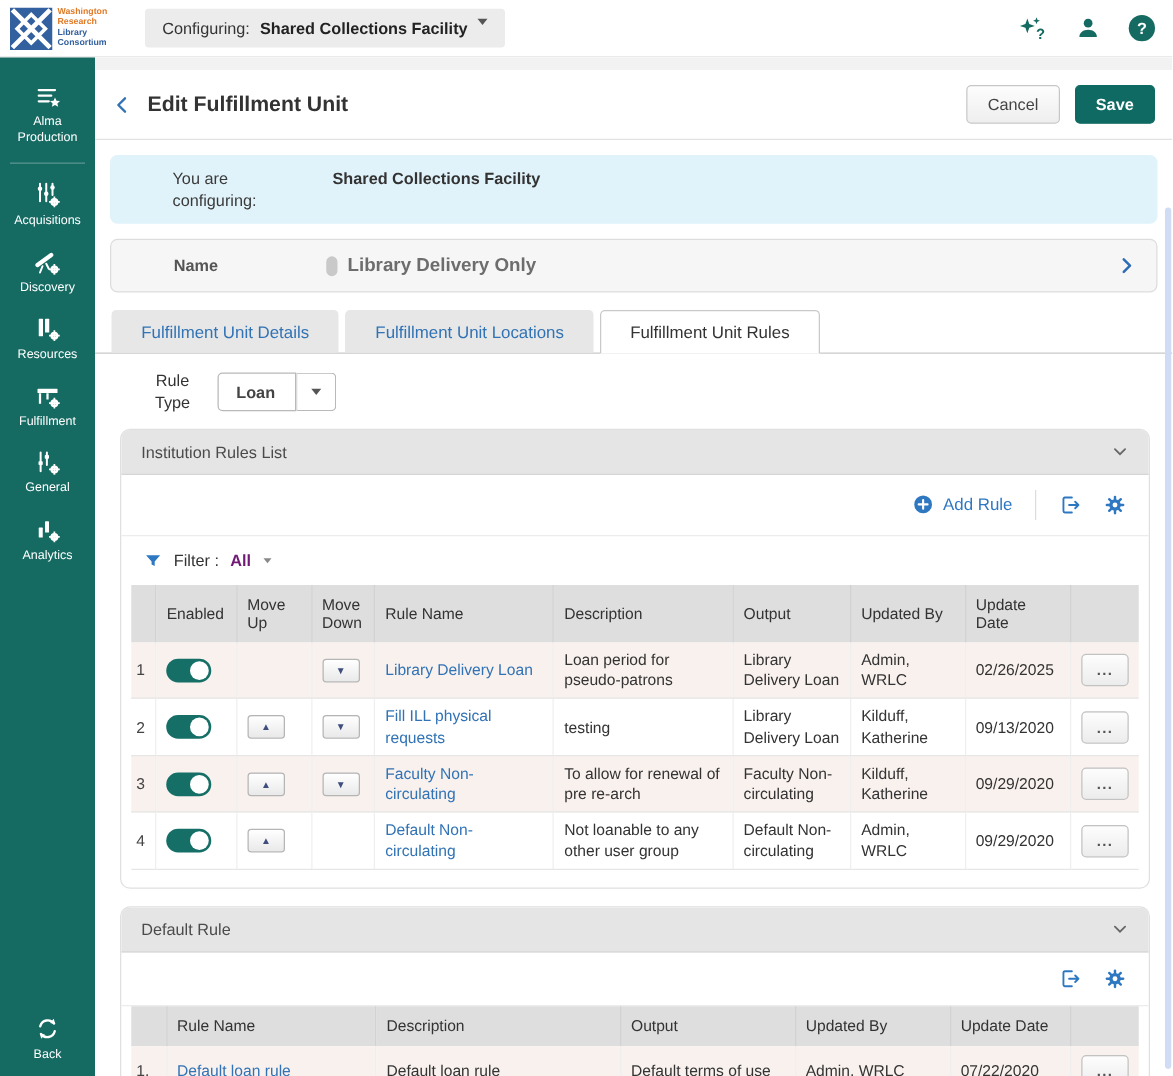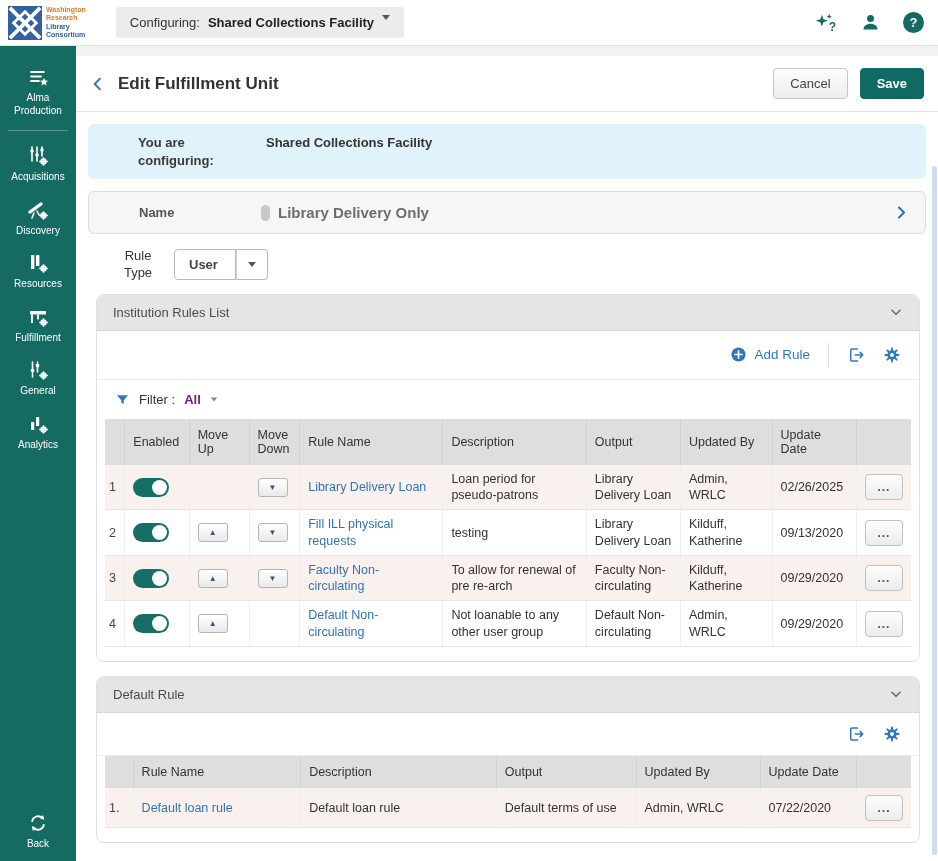--- a/index.html
+++ b/index.html
@@ -40,21 +40,21 @@
   .page-title { font-size:17px; font-weight:bold; color:#333; }
   .ph-spacer { flex:1; }
   .btn { font-size:13px; border-radius:4px; padding:7px 16px; cursor:pointer;
     font-family:"Liberation Sans", sans-serif; }
   .btn-cancel { background:linear-gradient(#fdfdfd,#eee); border:1px solid #c6c6c6; color:#444; }
   .btn-save { background:#0e6a62; border:1px solid #0e6a62; color:#fff; font-weight:bold; }
 
   
   .banner { margin:12px; background:#e1f3fa; border-radius:6px; padding:10px 16px 10px 50px;
     display:flex; align-items:flex-start; }
-  .banner-label { width:110px; color:#3a3a3a; line-height:1.35;font-weight:bold; }
+  .banner-label { width:110px; color:#3a3a3a; line-height:1.35; }
   .banner-value { font-weight:bold; color:#333; margin-left:18px; padding-top:1px; }
   .name-row { margin:4px 12px 0; background:#f6f6f6; border:1px solid #ddd; border-radius:6px;
     padding:12px 16px 12px 50px; display:flex; align-items:center; }
   .name-label { width:110px; color:#555; font-weight:bold; }
   .name-dot { width:9px; height:16px; border-radius:5px; background:#c9c9c9; margin:0 8px 0 12px; }
   .name-value { font-weight:bold; font-size:15px; color:#6d6d6d; }
   .name-spacer { flex:1; }
 
   
   .tabs { display:flex; gap:5px; margin-top:14px; padding-left:13px; border-bottom:1px solid #c9c9c9; }
@@ -293,25 +293,30 @@
       <div class="name-dot"></div>
       <div class="name-value">Library Delivery Only</div>
       <div class="name-spacer"></div>
       <span class="icon-btn">
         <svg width="15" height="15" viewBox="0 0 24 24" fill="none" stroke="#2e6db5" stroke-width="3.2" stroke-linecap="round" stroke-linejoin="round">
             <path d="M8 4l8 8-8 8"></path>
           </svg>
       </span>
     </div>
 
+    <div class="tabs">
+      <div class="tab">Fulfillment Unit Details</div>
+      <div class="tab">Fulfillment Unit Locations</div>
+      <div class="tab active">Fulfillment Unit Rules</div>
+    </div>
 
     <div class="rule-type">
       <div class="rt-label">Rule Type</div>
       <div class="dd">
-        <div class="dd-value">User</div>
+        <div class="dd-value">Loan</div>
         <div class="dd-arrow">
             <span class="caret"></span>
           </div>
       </div>
     </div>
 
     <section class="panel">
       <div class="panel-header">
         <span>Institution Rules List</span>
         <span class="ph-sp"></span>

